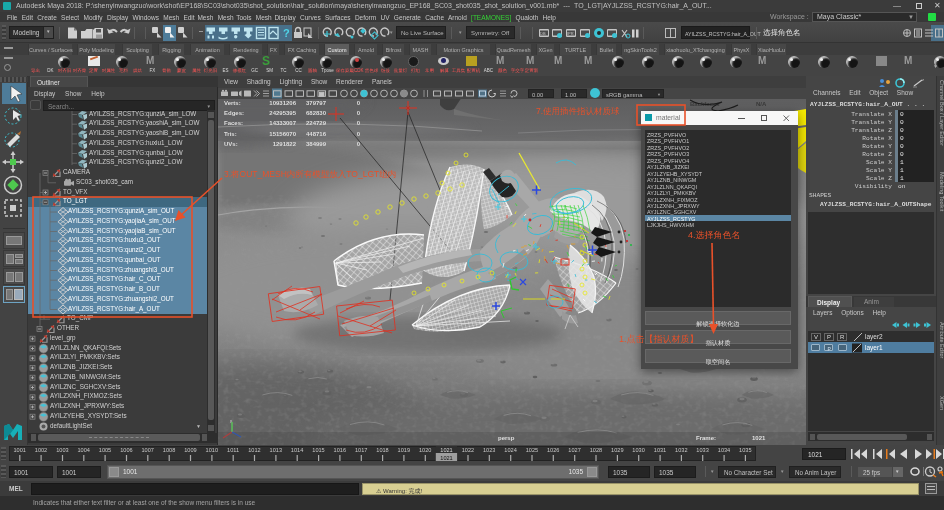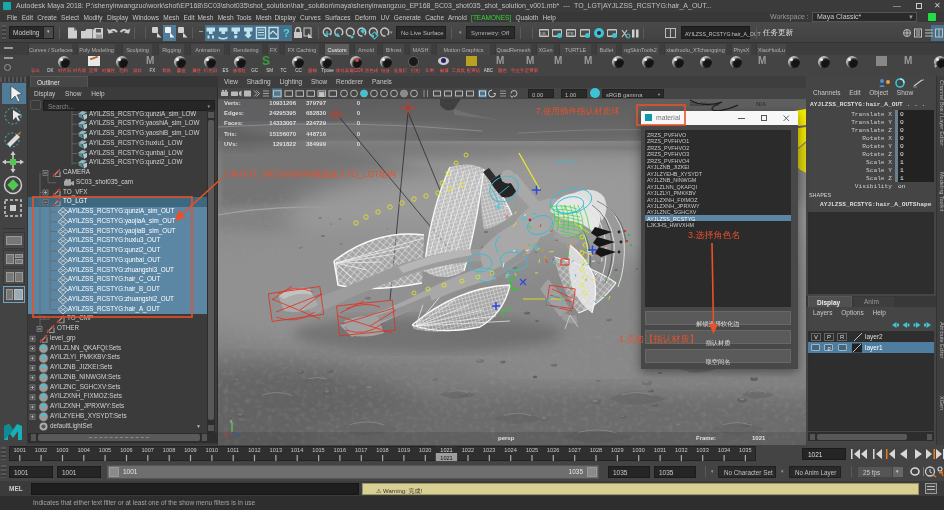--- a/index.html
+++ b/index.html
@@ -159,21 +159,21 @@
         <rect x="97" y="3.5" width="2.5" height="8" fill="#d0d0d0"></rect>
   </svg>
   <span class="abs" style="left:643px;top:5px;width:1px;height:12px;background:#5a5a5a;"></span>
   <div class="abs" style="left:665px;top:6px;width:11px;height:10px;border:1px solid #bbb;">
         <span class="abs" style="left:4px;top:0;width:1px;height:8px;background:#bbb;"></span>
       </div>
   <div class="abs" style="left:681px;top:4px;width:69px;height:13px;background:#222;border:1px solid #1a1a1a;">
     <div class="abs txt" style="left:3px;top:3.5px;font-size:5.2px;color:#c0c0c0;">AYILZSS_RCSTYG:hair_A_OUT</div>
   </div>
   <span class="abs" style="left:756px;top:5px;width:1px;height:12px;background:#5a5a5a;"></span>
-  <div class="abs txt" style="left:763px;top:6px;font-size:7.5px;color:#e0e0e0;">任务更新</div>
+  <div class="abs txt" style="left:763px;top:6px;font-size:7.5px;color:#e0e0e0;">选择角色名</div>
   <div class="abs" style="left:931px;top:3px;width:13px;height:16px;background:#49708a;"></div>
   <svg class="abs" style="left:902px;top:5px;" width="42" height="12" viewBox="0 0 42 12">
     <g stroke="#c0c0c0" stroke-width="1" fill="none">
       <circle cx="5" cy="6" r="3.5"></circle>
           <path d="M2 6 h6 M5 3 v6"></path>
       <rect x="12.5" y="2" width="7" height="8"></rect>
           <path d="M14 4 h4 M14 6 h4 M14 8 h4"></path>
       <path d="M23 3 h8 M23 6 h8 M23 9 h8"></path>
       <rect x="33.5" y="2" width="7" height="8"></rect>
           <path d="M37 2 v8"></path>
@@ -1597,16 +1597,16 @@
 <svg class="abs" style="left:0;top:0;pointer-events:none;" width="944" height="510" viewBox="0 0 944 510">
   <rect x="33" y="197" width="159" height="120" fill="none" stroke="#e8512a" stroke-width="1.6"></rect>
   <path d="M222 178 L180 216" stroke="#e8512a" stroke-width="1.6" fill="none"></path>
   <path d="M175 221 l10.5 -3.5 -7 -7.5 z" fill="#e8512a"></path>
   <rect x="637" y="105" width="48" height="20" fill="none" stroke="#e8512a" stroke-width="1.6"></rect>
   <path d="M712 243 L713.5 326" stroke="#e8512a" stroke-width="1.6" fill="none"></path>
   <path d="M713.5 334 l4.5 -10 -9 0 z" fill="#e8512a"></path>
 </svg>
 <div class="abs txt" style="left:536px;top:106px;font-size:8.5px;color:#e8512a;">7.使用插件指认材质球</div>
 <div class="abs txt" style="left:224px;top:168.5px;font-size:8.5px;color:#e8512a;">3.将OUT_MESH内所有模型放入TO_LGT组内</div>
-<div class="abs txt" style="left:688px;top:229px;font-size:9px;color:#e8512a;">3.选择角色名</div>
+<div class="abs txt" style="left:688px;top:229px;font-size:9px;color:#e8512a;">4.选择角色名</div>
 <div class="abs txt" style="left:619px;top:333px;font-size:9px;color:#e8512a;">1.点击【指认材质】</div>
 
 </div>
 
 </body></html>

